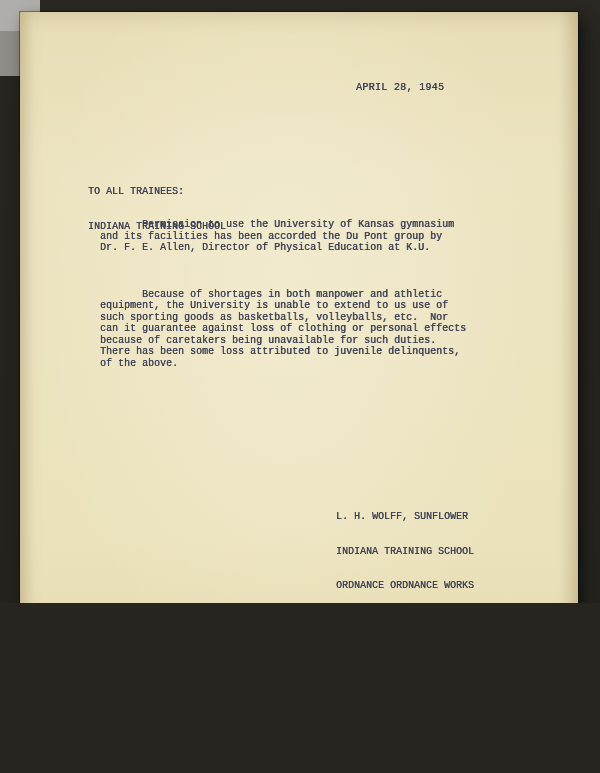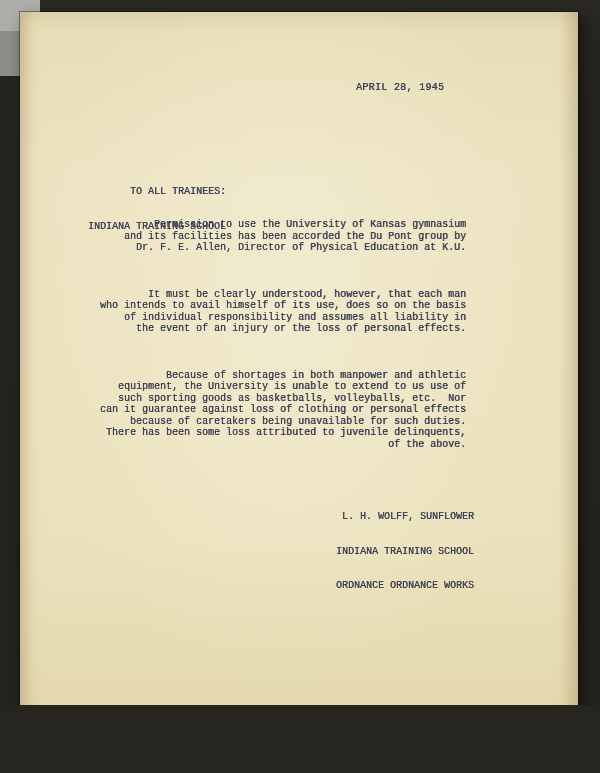--- a/index.html
+++ b/index.html
@@ -3,25 +3,24 @@
 <meta charset="utf-8">
 <style>
   html, body {
     margin: 0;
     padding: 0;
     background: #262520;
   }
   .scene {
     position: relative;
     width: 600px;
-    height: 705px;
+    height: 603px;
     background: linear-gradient(180deg, #2a2923 0%, #262520 8%, #24231e 100%);
     overflow: hidden;
     font-family: "Liberation Mono", "DejaVu Sans Mono", monospace;
-    text-align: right;
   }
   .artifact {
     position: absolute;
     background: #a7a5a0;
   }
   .artifact-1 { left: 0; top: 0; width: 40px; height: 31px; background: #b0aeaa; }
   .artifact-2 { left: 0; top: 31px; width: 21px; height: 45px; background: #8f8d87; }
   .paper {
     position: absolute;
     left: 20px;
@@ -69,24 +68,20 @@
 
     <div class="ink recipient">
       <div>TO ALL TRAINEES:</div>
       <div>INDIANA TRAINING SCHOOL</div>
     </div>
 
     <div class="ink body">
       <p>       Permission to use the University of Kansas gymnasium
 and its facilities has been accorded the Du Pont group by
 Dr. F. E. Allen, Director of Physical Education at K.U.</p>
-      <p>       It must be clearly understood, however, that each man
-who intends to avail himself of its use, does so on the basis
-of individual responsibility and assumes all liability in
-the event of an injury or the loss of personal effects.</p>
       <p>       Because of shortages in both manpower and athletic
 equipment, the University is unable to extend to us use of
 such sporting goods as basketballs, volleyballs, etc.  Nor
 can it guarantee against loss of clothing or personal effects
 because of caretakers being unavailable for such duties.
 There has been some loss attributed to juvenile delinquents,
 of the above.</p>
     </div>
 
     <div class="ink signature">

